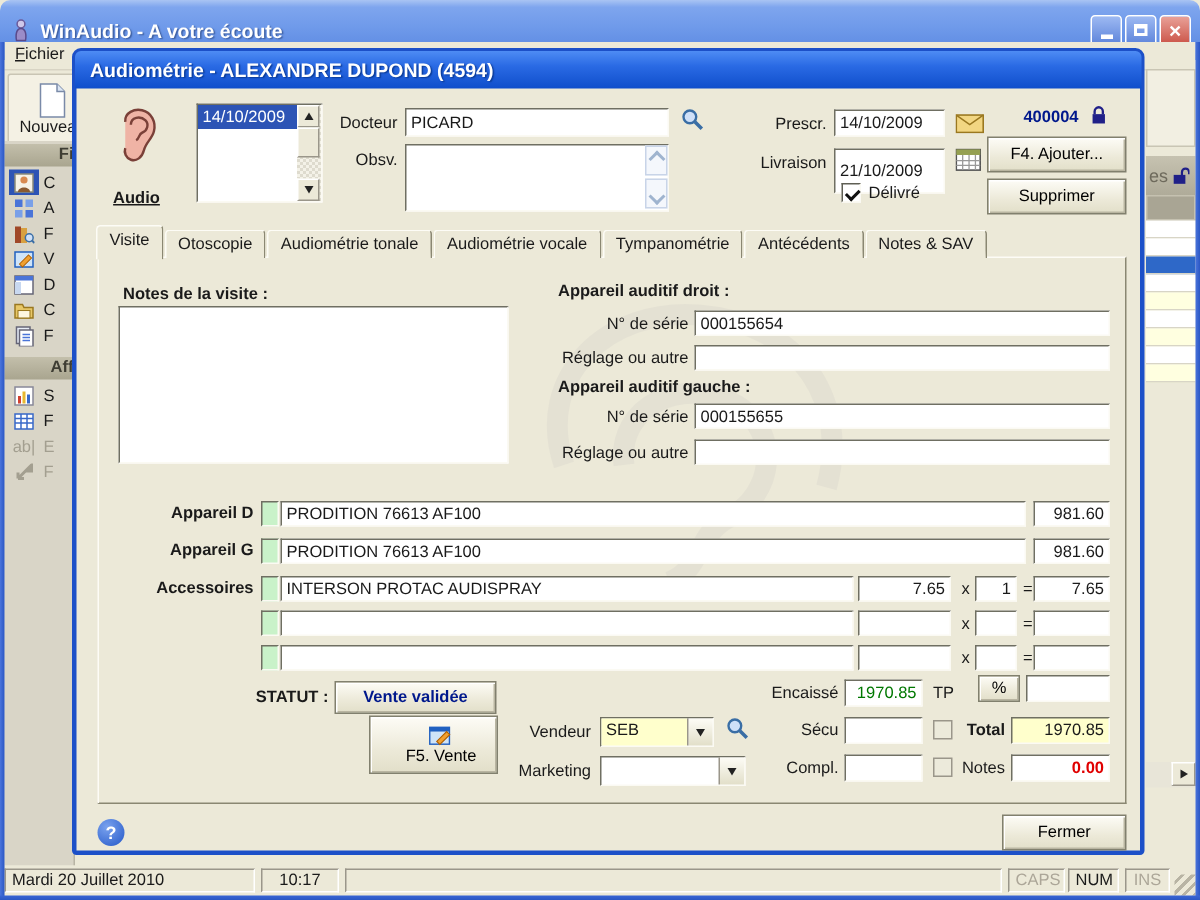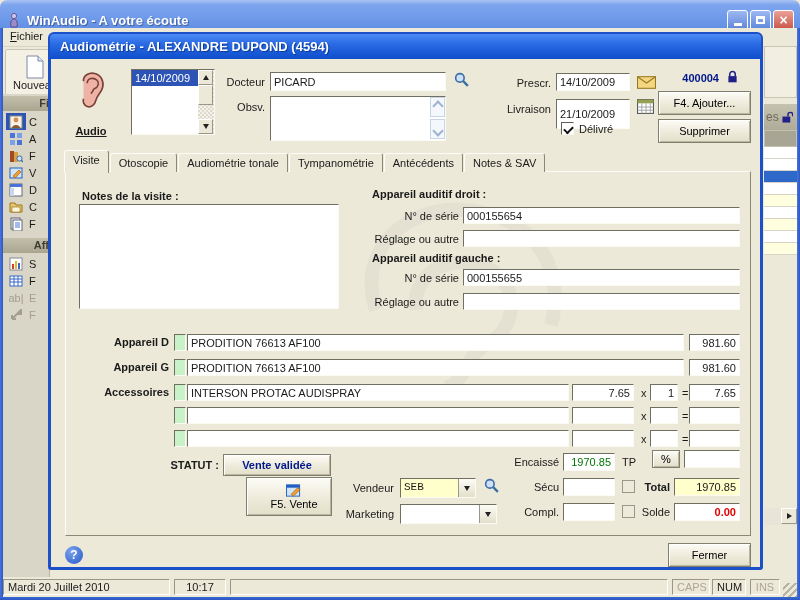--- a/index.html
+++ b/index.html
@@ -97,21 +97,21 @@
   .tab.active{height:23px;margin-bottom:-1px;z-index:6;position:relative;font-weight:normal;}
   .panel{position:absolute;left:14px;top:136px;width:686px;height:365px;background:#ece9d8;
     border:1px solid #8a8772;border-top-color:#fdfcf6;border-left-color:#fdfcf6;box-sizing:border-box;}
   .watermark{position:absolute;left:270px;top:18px;opacity:.55;pointer-events:none;}
 
   .greensq{position:absolute;width:12px;height:17px;background:#c9f2c9;border:1px solid #6f6f62;
     border-bottom-color:#fbfaf3;border-right-color:#fbfaf3;box-sizing:border-box;}
 
   .combo{position:absolute;height:20px;background:#fff;border:1px solid #6f6f62;border-bottom-color:#fbfaf3;
     border-right-color:#fbfaf3;box-sizing:border-box;display:flex;}
-  .combo .val{flex:1;padding:2px 0 13px 3px;overflow:hidden;white-space:nowrap;font-family:Liberation Mono, monospace;}
+  .combo .val{flex:1;padding:2px 0 13px 3px;overflow:hidden;white-space:nowrap;}
   .combo .drop{width:16px;background:linear-gradient(180deg,#fdfcf6,#e2dfc9);border-left:1px solid #9a968a;
     display:flex;align-items:center;justify-content:center;}
   .combo.yellow .val{background:#ffffcc;}
 
   .statusbar{position:absolute;left:3px;right:3px;bottom:3px;height:20px;background:#ece9d8;z-index:30;}
   .sb-sec{position:absolute;top:2px;height:16px;border:1px solid #9a968a;border-bottom-color:#fff;border-right-color:#fff;
     box-sizing:border-box;padding:1px 4px 0;}
   .sb-sec.off{color:#aca698;}
   .grip{position:absolute;right:0;bottom:0;width:14px;height:14px;
     background:repeating-linear-gradient(135deg,transparent 0 3px,#b8b4a4 3px 5px);}
@@ -382,20 +382,21 @@
           <rect x="1.5" y="6" width="9" height="6.8" fill="#202088"></rect>
         </svg>
     </span>
     <button class="btn" style="left:607px;top:56px;width:93px;height:24px;">F4. Ajouter...</button>
     <button class="btn" style="left:607px;top:84px;width:93px;height:24px;">Supprimer</button>
 
     <div class="tabs">
       <span class="tab active">Visite</span>
       <span class="tab">Otoscopie</span>
       <span class="tab">Audiométrie tonale</span>
+      <span class="tab">Audiométrie vocale</span>
       <span class="tab">Tympanométrie</span>
       <span class="tab">Antécédents</span>
       <span class="tab">Notes &amp; SAV</span>
     </div>
 
     <div class="panel">
       <span class="watermark">
         <svg width="260" height="230" viewBox="0 0 260 230">
             <g fill="none" stroke="#dfdcd0" stroke-width="14">
               <path d="M40 120 C20 60 70 15 130 20 C200 26 230 80 215 135"></path>
@@ -499,21 +500,21 @@
 
       <span class="lbl-r" style="left:430px;top:309px;width:63px;">Sécu</span>
       <input class="field num" style="left: 497px; top: 306px; width: 52px; height: 18px;">
       <span class="checkbox flat" style="left:556px;top:308px;"></span>
       <b class="lbl-r sect" style="left:560px;top:309px;width:44px;">Total</b>
       <input class="field num yellowbg" style="left: 608px; top: 306px; width: 66px; height: 18px;" value="1970.85">
 
       <span class="lbl-r" style="left:430px;top:334px;width:63px;">Compl.</span>
       <input class="field num" style="left: 497px; top: 331px; width: 52px; height: 18px;">
       <span class="checkbox flat" style="left:556px;top:333px;"></span>
-      <span class="lbl-r" style="left:560px;top:334px;width:44px;">Solde</span>
+      <span class="lbl-r" style="left:560px;top:334px;width:44px;">Notes</span>
       <input class="field num red" style="left: 608px; top: 331px; width: 66px; height: 18px;" value="0.00">
     </div>
 
     <div style="position:absolute;left:14px;top:511px;width:18px;height:18px;border-radius:50%;
       background:radial-gradient(circle at 35% 30%,#7aa2ee,#2458c8);display:flex;align-items:center;justify-content:center;
       color:#fff;font-weight:bold;font-size:12px;">?</div>
     <button class="btn accel" style="left:617px;top:508px;width:83px;height:24px;">Fermer</button>
   </div>
 
   <div class="statusbar">

